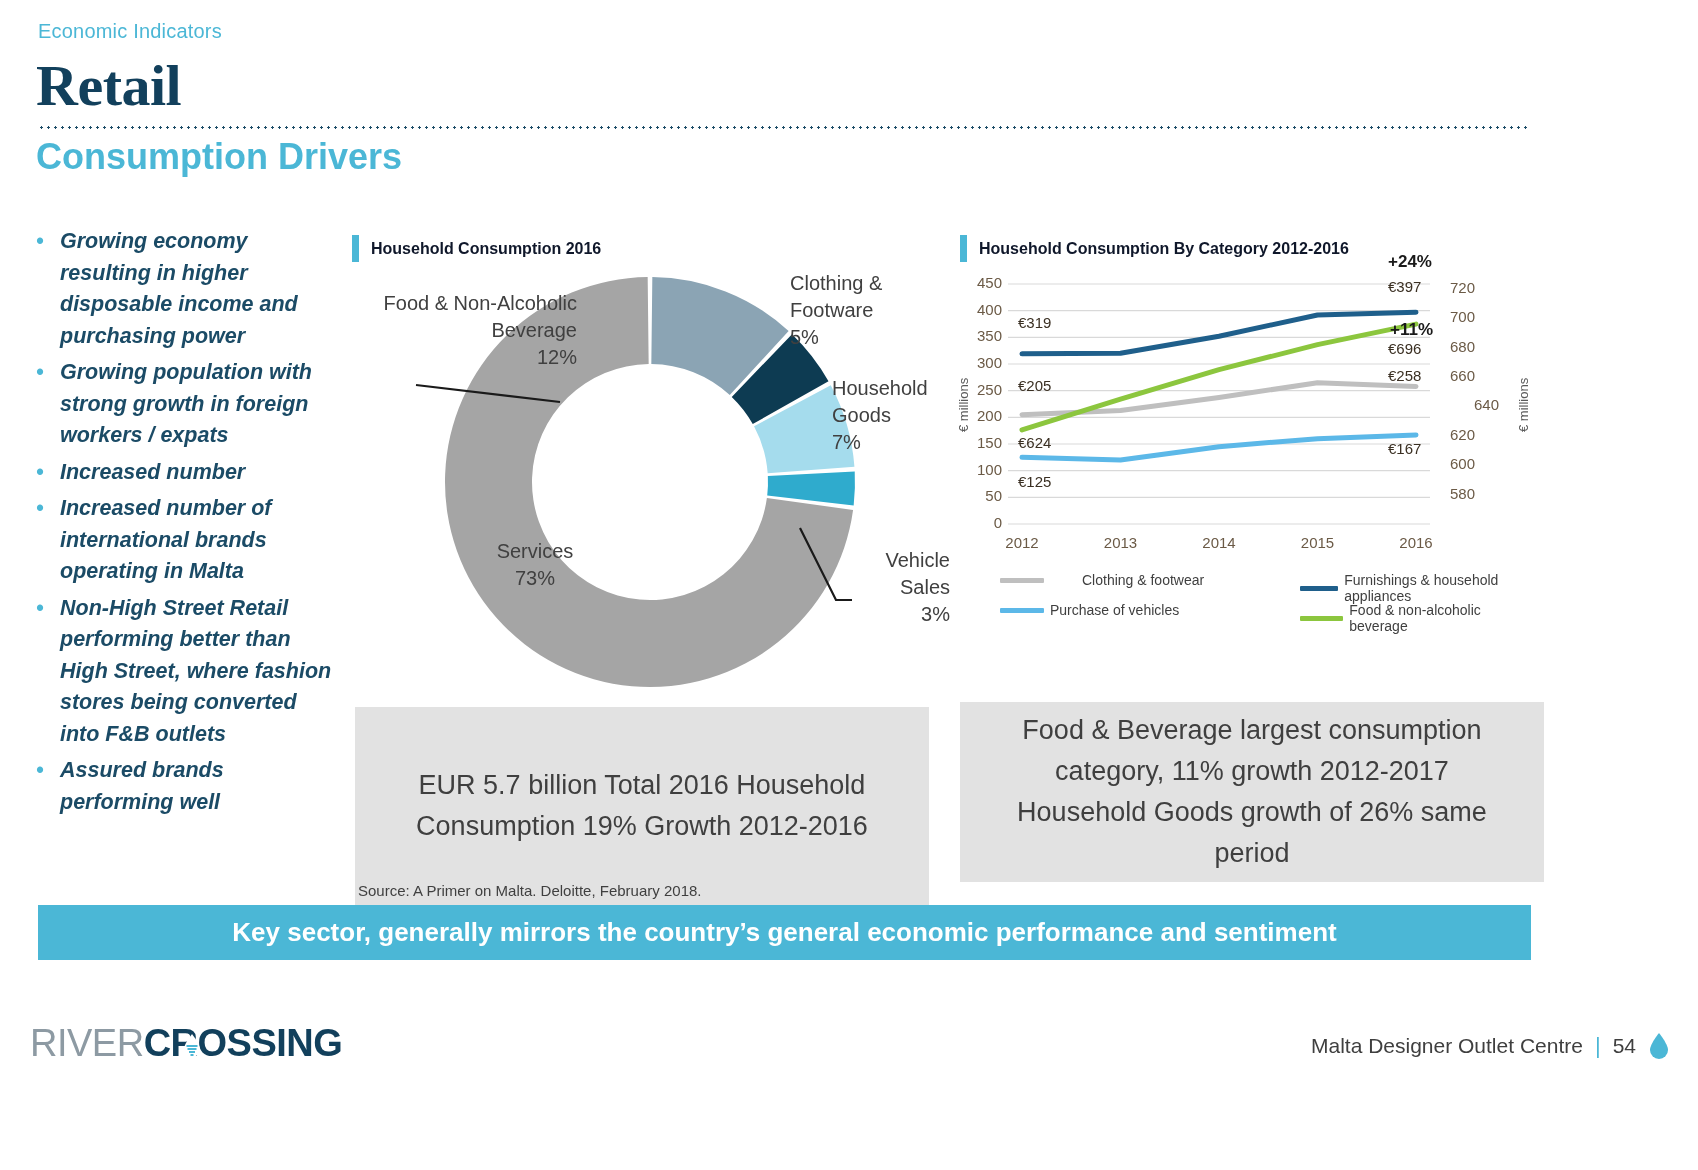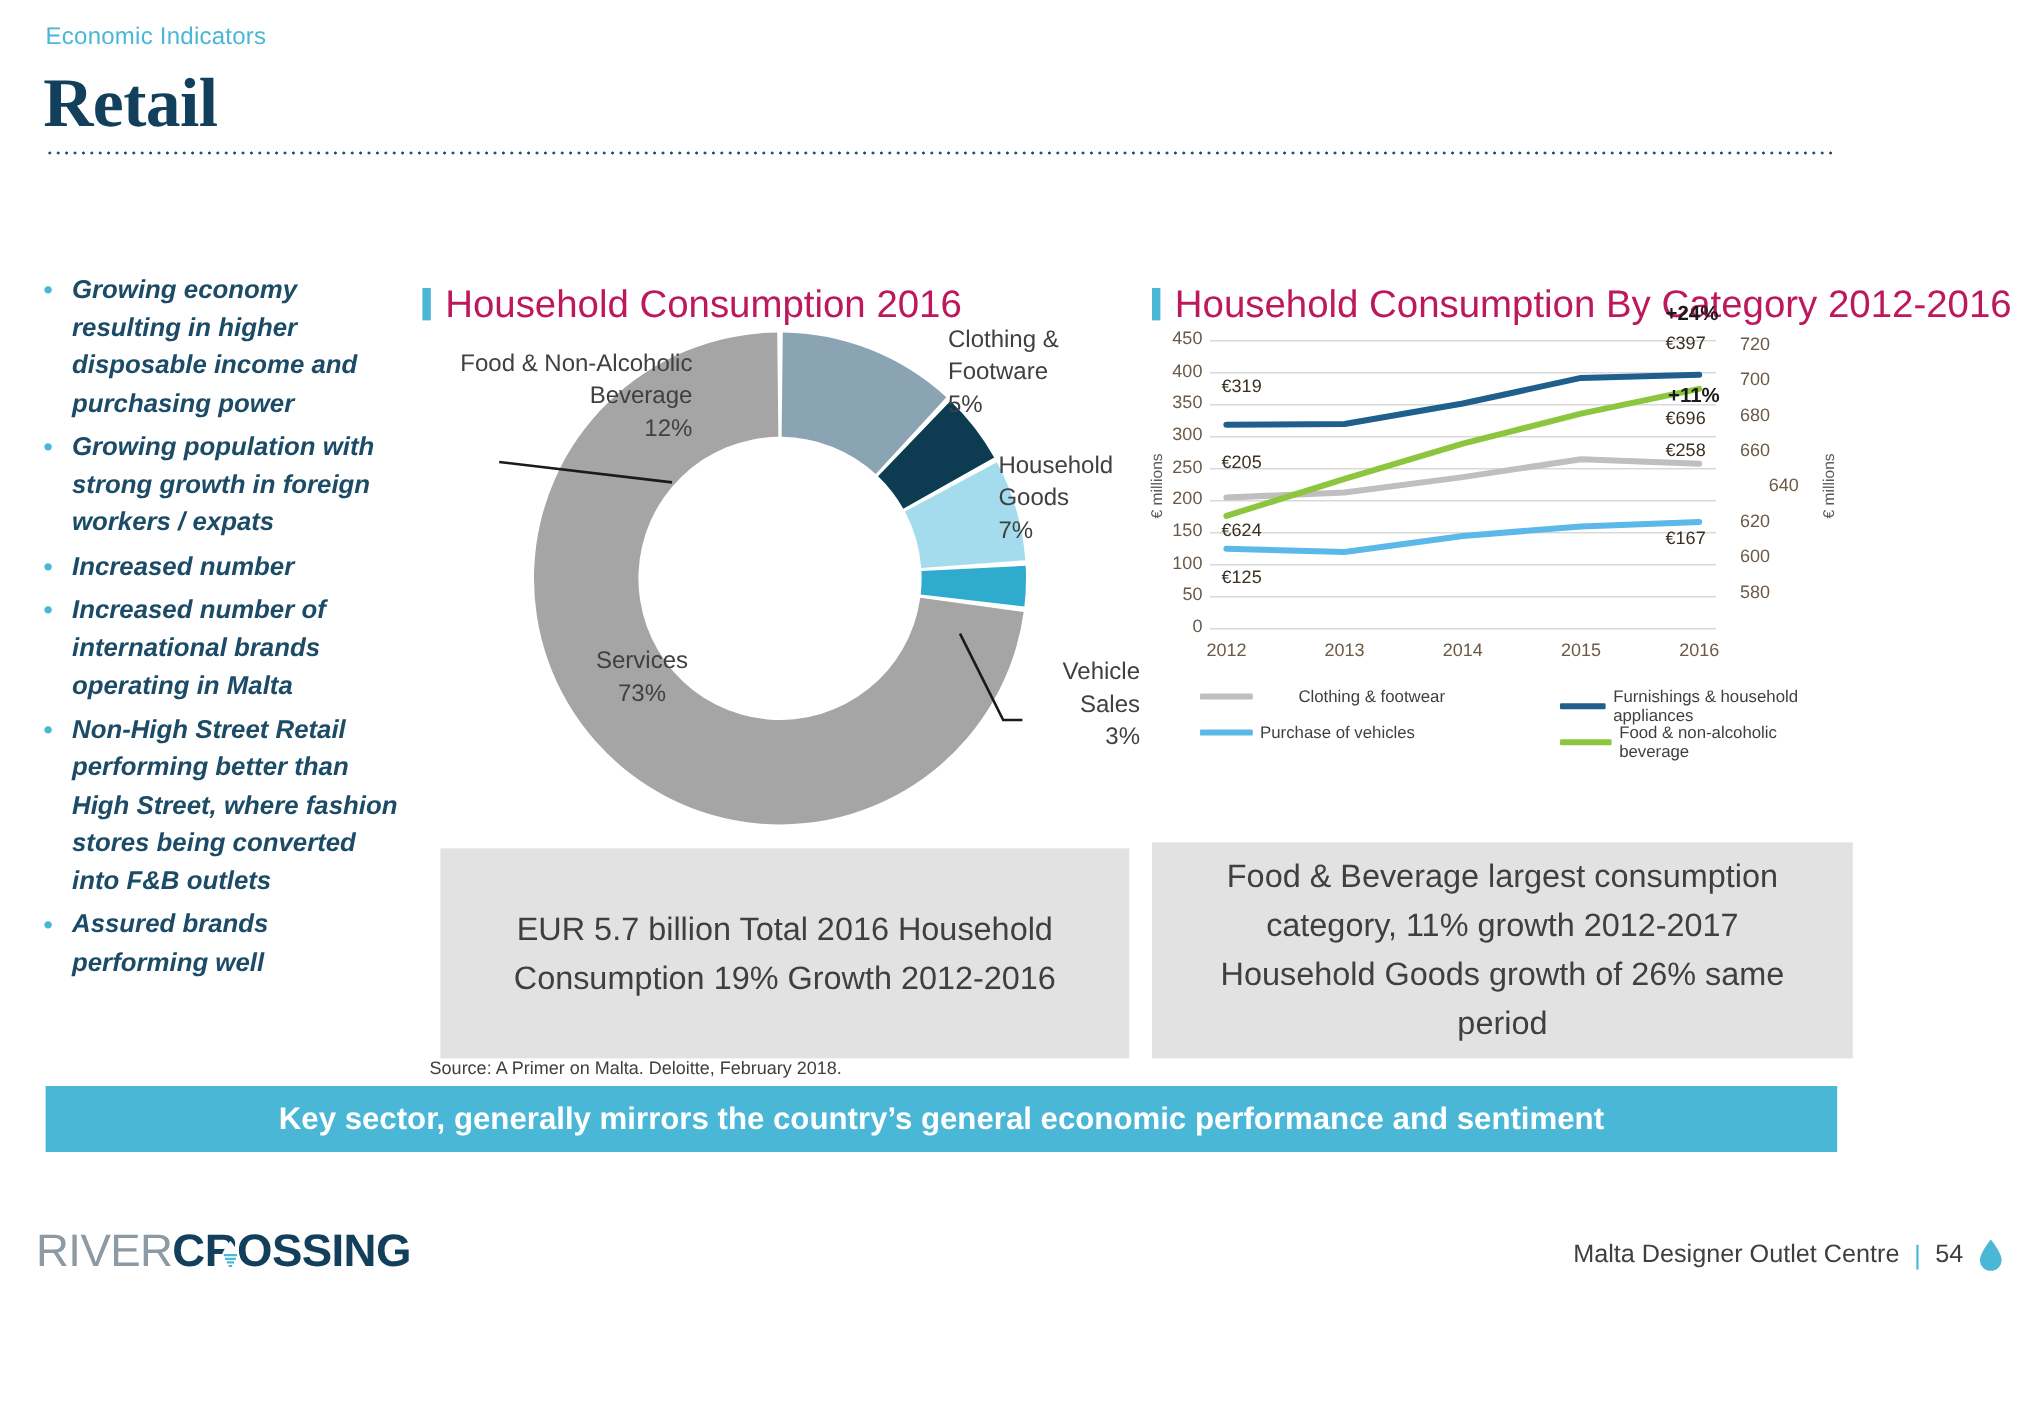--- a/index.html
+++ b/index.html
@@ -38,21 +38,21 @@
     color:#4bb7d6; font-size:23px; line-height:30px; width:24px; flex:0 0 24px;
   }
   .bullet .btxt {
     font-size:21.5px; line-height:31.5px; font-weight:bold; font-style:italic;
     color:#1b4b66;
   }
 
   
   .panel-head { position:absolute; display:flex; align-items:center; }
   .panel-head .bar { width:7px; height:27px; background:#4bb7d6; margin-right:12px; }
-  .panel-head .ptxt { font-size:32px; font-weight:normal; color:#be185d; }
+  .panel-head .ptxt { font-size:16px; font-weight:bold; color:#0f172a; }
   #head-pie { left:352px; top:235px; }
   #head-line { left:960px; top:235px; }
 
   
   .donut-wrap { position:absolute; left:360px; top:270px; width:580px; height:420px; }
   .donut-labels div { position:absolute; font-size:20px; color:#404040; line-height:27px; }
   .lbl-food   { left:2px;  top:20px;  width:215px; text-align:right; }
   .lbl-cloth  { left:430px; top:0px;  width:150px; text-align:left; }
   .lbl-hgoods { left:472px; top:105px; width:130px; text-align:left; }
   .lbl-vehicle{ left:480px; top:277px; width:110px; text-align:right; }
@@ -73,21 +73,21 @@
   .lc-xtick  { position:absolute; font-size:15px; color:#6b5a46; text-align:center; width:70px; top:262px; }
   .lc-note   { position:absolute; font-size:15px; color:#3a2f22; }
   .lc-note.bold { font-weight:bold; font-size:17px; color:#1a1a1a; }
   .lc-legend { position:absolute; top:300px; left:40px; width:540px; font-size:14px; color:#3f3f3f; }
   .lc-legend .li { position:absolute; display:flex; align-items:center; }
   .lc-legend .swatch { width:44px; height:5px; margin-right:6px; border-radius:1px; }
 
   
   .callout { position:absolute; background:#e2e2e2; display:flex; align-items:center; justify-content:center; }
   .callout p { font-size:27px; color:#3f3f3f; text-align:center; line-height:41px; padding:0 24px; }
-  #callout-left  { left:355px; top:707px; width:574px; height:175px;margin-left:12px; }
+  #callout-left  { left:355px; top:707px; width:574px; height:198px; }
   #callout-right { left:960px; top:702px; width:584px; height:180px; }
 
   .source { position:absolute; left:358px; top:882px; font-size:15px; color:#3f3f3f; }
 
   
   .banner {
     position:absolute; left:38px; top:905px; width:1493px; height:55px;
     background:#4bb7d6; display:flex; align-items:center; justify-content:center;
   }
   .banner span { color:#fff; font-size:26px; font-weight:bold; }
@@ -103,20 +103,21 @@
   .foot-right .fr-num { font-size:21px; color:#3f3f3f; }
 </style>
 </head>
 <body>
 
 <div class="slide">
 
   <div class="eyebrow">Economic Indicators</div>
   <div class="title">Retail</div>
   <div class="dotrule"></div>
+  <div class="subtitle">Consumption Drivers</div>
 
   <div class="bullets">
     <div class="bullet">
       <span class="dot">•</span>
       <span class="btxt">Growing economy resulting in higher disposable income and purchasing power</span>
     </div>
     <div class="bullet">
       <span class="dot">•</span>
       <span class="btxt">Growing population with strong growth in foreign workers / expats</span>
     </div>

